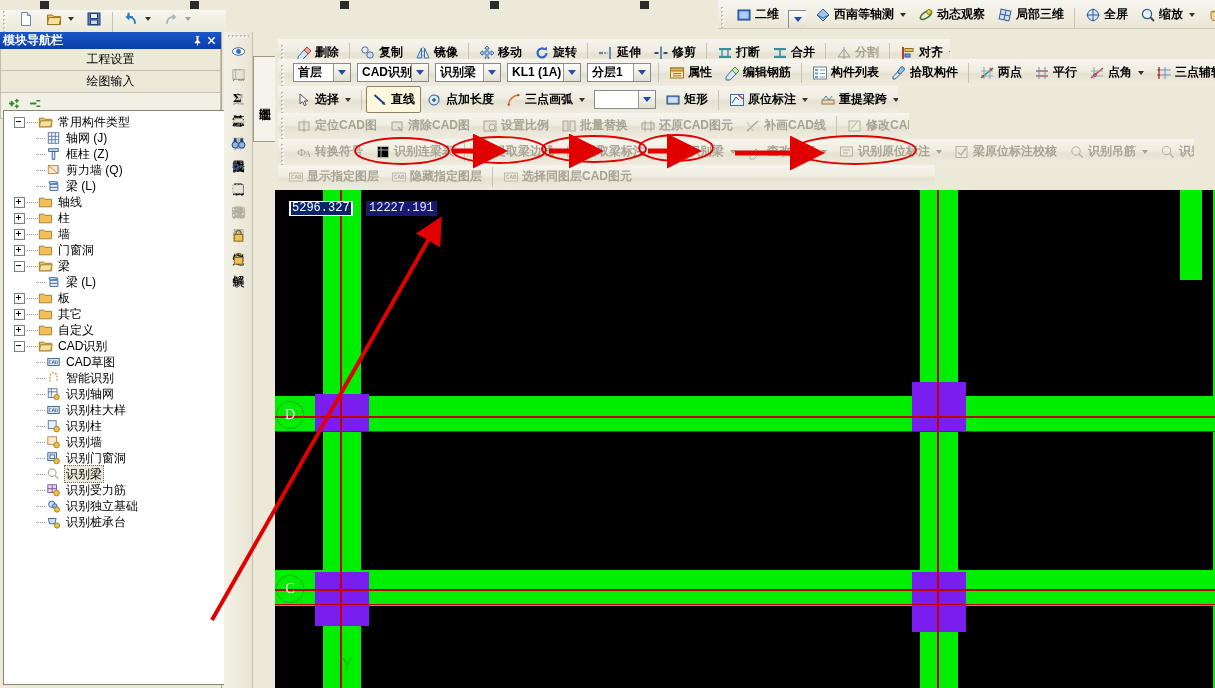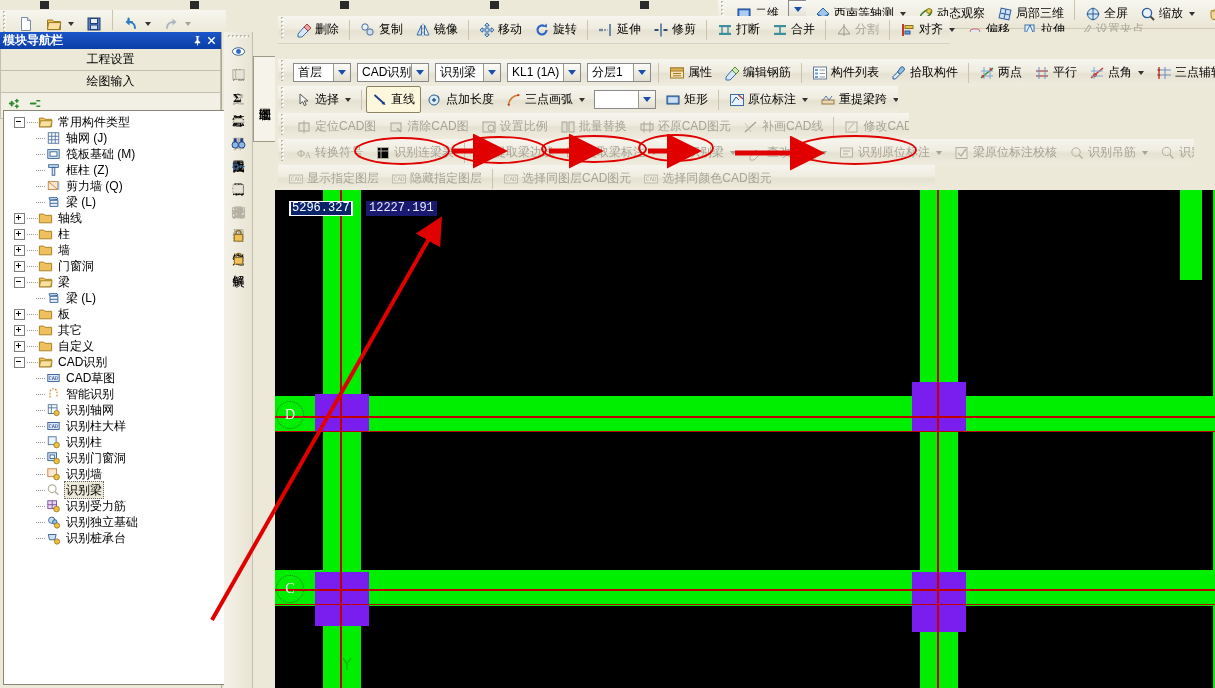--- a/index.html
+++ b/index.html
@@ -5,23 +5,23 @@
   html,body{margin:0;padding:0;}
   body{
     width:1215px;height:688px;overflow:hidden;
     font-family:"Liberation Sans","DejaVu Sans",sans-serif;
     font-size:12px;color:#000;background:#ece9d8;
     -webkit-font-smoothing:none;
   }
   #app{position:relative;width:1215px;height:688px;}
 
   
-  .tbrow{display:flex;align-items:flex-start;height:26px;
+  .tbrow{display:flex;align-items:flex-end;height:26px;
          background:linear-gradient(to bottom,#f6f5ee 0%,#efece0 45%,#e6e2d2 55%,#efecdf 100%);
-         border-bottom:1px solid #d6d2c0;}
+         border-bottom:1px solid #d6d2c0;font-weight:bold;}
   .tbgrip{width:8px;height:22px;margin:0 2px;
           background-image:radial-gradient(#ffffff 40%,transparent 41%),radial-gradient(#b6b2a0 40%,transparent 41%);
           background-size:4px 4px,4px 4px;background-position:1px 1px,0 0;
           background-repeat:repeat-y;opacity:.9;flex:0 0 auto;}
   .tbbtn{display:flex;align-items:center;gap:3px;padding:2px 5px;height:21px;
          white-space:nowrap;border:1px solid transparent;border-radius:2px;cursor:default;}
   .tbbtn.off{color:#a6a395;}
   .tbbtn.sel{border:1px solid #8b8463;background:#fdf7dd;}
   .tbsep{width:1px;height:20px;background:#c9c4ae;margin:0 4px;flex:0 0 auto;}
   .caret{width:0;height:0;border-left:3px solid transparent;border-right:3px solid transparent;
@@ -275,29 +275,20 @@
               <line x1="10" y1="2" x2="10" y2="14" stroke="#4a6f9c"></line>
               <line x1="2" y1="6" x2="14" y2="6" stroke="#4a6f9c"></line>
               <line x1="2" y1="10" x2="14" y2="10" stroke="#4a6f9c"></line>
             </svg></span>
           <span class="tl">轴网 (J)</span>
         </div>
         <div class="tn">
           <span class="spacer" style="width: 32px;"></span>
           <span class="dots" style="width: 10px;"></span>
           <span class="ti"><svg width="15" height="14" viewBox="0 0 16 16">
-              <rect x="1.5" y="3" width="13" height="10" fill="#dbe8f6" stroke="#2b5a8e"></rect>
-              <rect x="4" y="5.5" width="8" height="5" fill="#fff" stroke="#2b5a8e"></rect>
-            </svg></span>
-          <span class="tl">筏板基础 (M)</span>
-        </div>
-        <div class="tn">
-          <span class="spacer" style="width: 32px;"></span>
-          <span class="dots" style="width: 10px;"></span>
-          <span class="ti"><svg width="15" height="14" viewBox="0 0 16 16">
               <rect x="2.5" y="2" width="11" height="3" fill="#cfe0f3" stroke="#2b5a8e"></rect>
               <rect x="6.5" y="5" width="3" height="9" fill="#dbe8f6" stroke="#2b5a8e"></rect>
             </svg></span>
           <span class="tl">框柱 (Z)</span>
         </div>
         <div class="tn">
           <span class="spacer" style="width: 32px;"></span>
           <span class="dots" style="width: 10px;"></span>
           <span class="ti"><svg width="15" height="14" viewBox="0 0 16 16">
               <rect x="2" y="3" width="11" height="9" fill="#fde8d0" stroke="#c08040"></rect>
@@ -452,34 +443,34 @@
           <span class="ti"><svg width="15" height="14" viewBox="0 0 16 16">
               <rect x="2" y="2" width="9" height="9" fill="#eaf2fb" stroke="#4a6f9c"></rect>
               <circle cx="11.5" cy="11.5" r="3.2" fill="#f0c040" stroke="#9a7a1c"></circle>
             </svg></span>
           <span class="tl">识别柱</span>
         </div>
         <div class="tn">
           <span class="spacer" style="width: 32px;"></span>
           <span class="dots" style="width: 10px;"></span>
           <span class="ti"><svg width="15" height="14" viewBox="0 0 16 16">
+              <rect x="1.5" y="2" width="10" height="9" fill="#fde8d0" stroke="#c08040"></rect>
+              <circle cx="11.5" cy="11.5" r="3.2" fill="#f0c040" stroke="#9a7a1c"></circle>
+            </svg></span>
+          <span class="tl">识别墙</span>
+        </div>
+        <div class="tn">
+          <span class="spacer" style="width: 32px;"></span>
+          <span class="dots" style="width: 10px;"></span>
+          <span class="ti"><svg width="15" height="14" viewBox="0 0 16 16">
               <rect x="1.5" y="2" width="10" height="9" fill="#dbe8f6" stroke="#2b5a8e"></rect>
               <rect x="4" y="4.5" width="5" height="4" fill="#fff" stroke="#2b5a8e"></rect>
               <circle cx="11.5" cy="11.5" r="3.2" fill="#f0c040" stroke="#9a7a1c"></circle>
             </svg></span>
           <span class="tl">识别门窗洞</span>
-        </div>
-        <div class="tn">
-          <span class="spacer" style="width: 32px;"></span>
-          <span class="dots" style="width: 10px;"></span>
-          <span class="ti"><svg width="15" height="14" viewBox="0 0 16 16">
-              <rect x="1.5" y="2" width="10" height="9" fill="#fde8d0" stroke="#c08040"></rect>
-              <circle cx="11.5" cy="11.5" r="3.2" fill="#f0c040" stroke="#9a7a1c"></circle>
-            </svg></span>
-          <span class="tl">识别墙</span>
         </div>
         <div class="tn sel">
           <span class="spacer" style="width: 32px;"></span>
           <span class="dots" style="width: 10px;"></span>
           <span class="ti"><svg width="15" height="14" viewBox="0 0 16 16">
               <circle cx="6.5" cy="6.5" r="4.4" fill="none" stroke="#b4b0a0" stroke-width="1.4"></circle>
               <line x1="9.6" y1="9.6" x2="13.5" y2="13.5" stroke="#b4b0a0" stroke-width="1.6"></line>
             </svg></span>
           <span class="tl">识别梁</span>
         </div>
@@ -613,21 +604,21 @@
           <span class="vtext">解锁</span>
         </div>
       </div>
   </div>
   <div id="vtabs">
     <div id="vtab1">
       <span class="vtext">图纸管理</span>
     </div>
   </div>
 
-  <div class="tbrow" style="position:absolute;left:278px;top:16px;width:672px;height:27px;">
+  <div class="tbrow" style="position:absolute;left:278px;top:39px;width:672px;height:27px;">
     <div class="tbgrip"></div>
     <div id="editrow" style="display:flex;align-items:center;">
         <div class="tbbtn">
           <span>
             <svg class="ic" viewBox="0 0 16 16">
               <path d="M2 12 L8 5 l4 4 -6 6 H2Z" fill="#d9e6f5" stroke="#3a6ea5"></path>
               <path d="M8 5 l3-3 4 4 -3 3Z" fill="#f0a0a0" stroke="#a04040"></path>
             </svg>
           </span>
           <span class="lbl">删除</span>
@@ -1201,29 +1192,20 @@
         </div>
         <div class="tbsep"></div>
         <div class="tbbtn off">
           <span>
             <svg class="ic" viewBox="0 0 16 16">
               <rect x="1.5" y="4" width="13" height="8" fill="#eceade" stroke="#c0bcaa"></rect>
               <text x="2.8" y="10.4" font-size="6" fill="#b4b0a0" font-family="monospace">CAD</text>
             </svg>
           </span>
           <span class="lbl">选择同图层CAD图元</span>
-        </div>
-        <div class="tbbtn off">
-          <span>
-            <svg class="ic" viewBox="0 0 16 16">
-              <rect x="1.5" y="4" width="13" height="8" fill="#eceade" stroke="#c0bcaa"></rect>
-              <text x="2.8" y="10.4" font-size="6" fill="#b4b0a0" font-family="monospace">CAD</text>
-            </svg>
-          </span>
-          <span class="lbl">选择同颜色CAD图元</span>
         </div>
       </div>
   </div>
   <div style="position:absolute;left:935px;top:165px;width:280px;height:25px;background:#ece9d8;border-bottom:1px solid #b9b5a2;"></div>
 
   <div id="canvaswrap">
 
     <div class="gbeam" style="left:48px;top:0;width:38px;height:498px;"></div>
     <div class="gbeam" style="left:645px;top:0;width:38px;height:498px;"></div>
     <div class="gbeam" style="left:905px;top:0;width:22px;height:90px;"></div>

